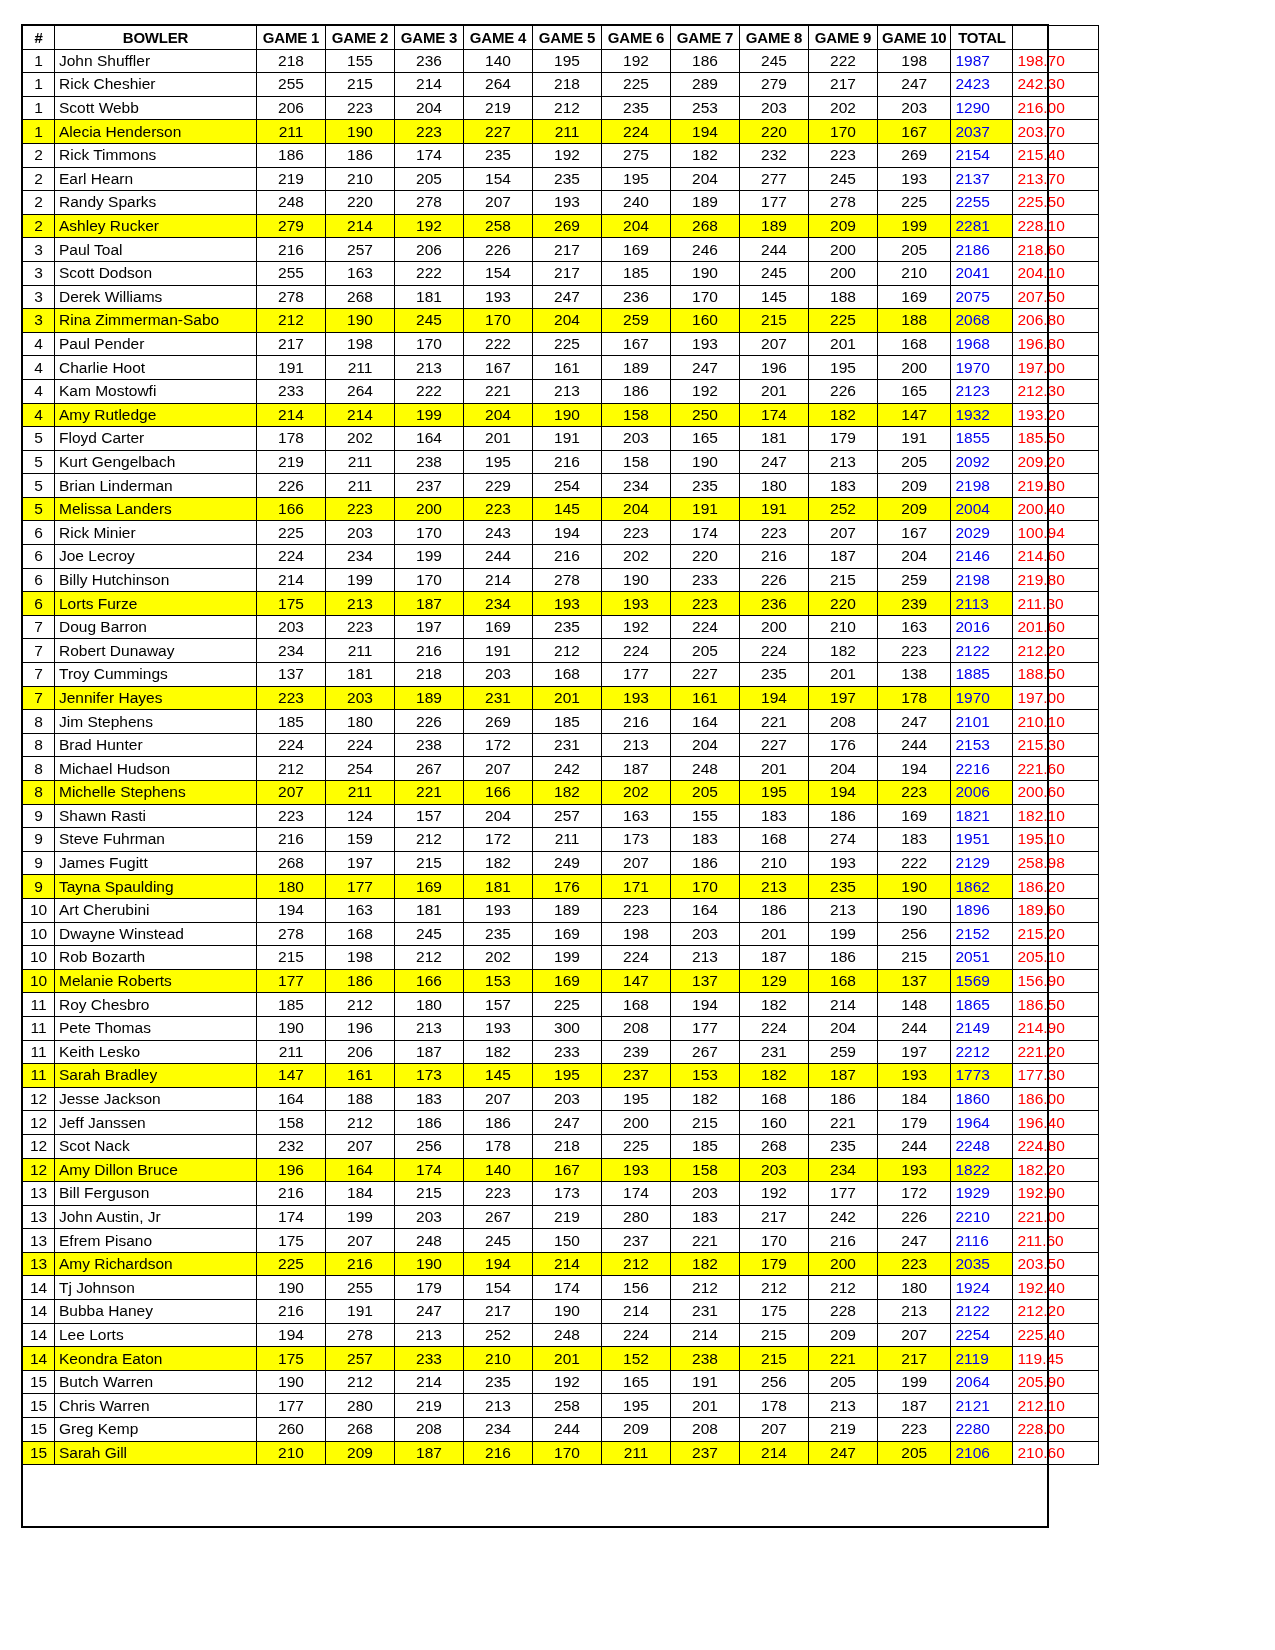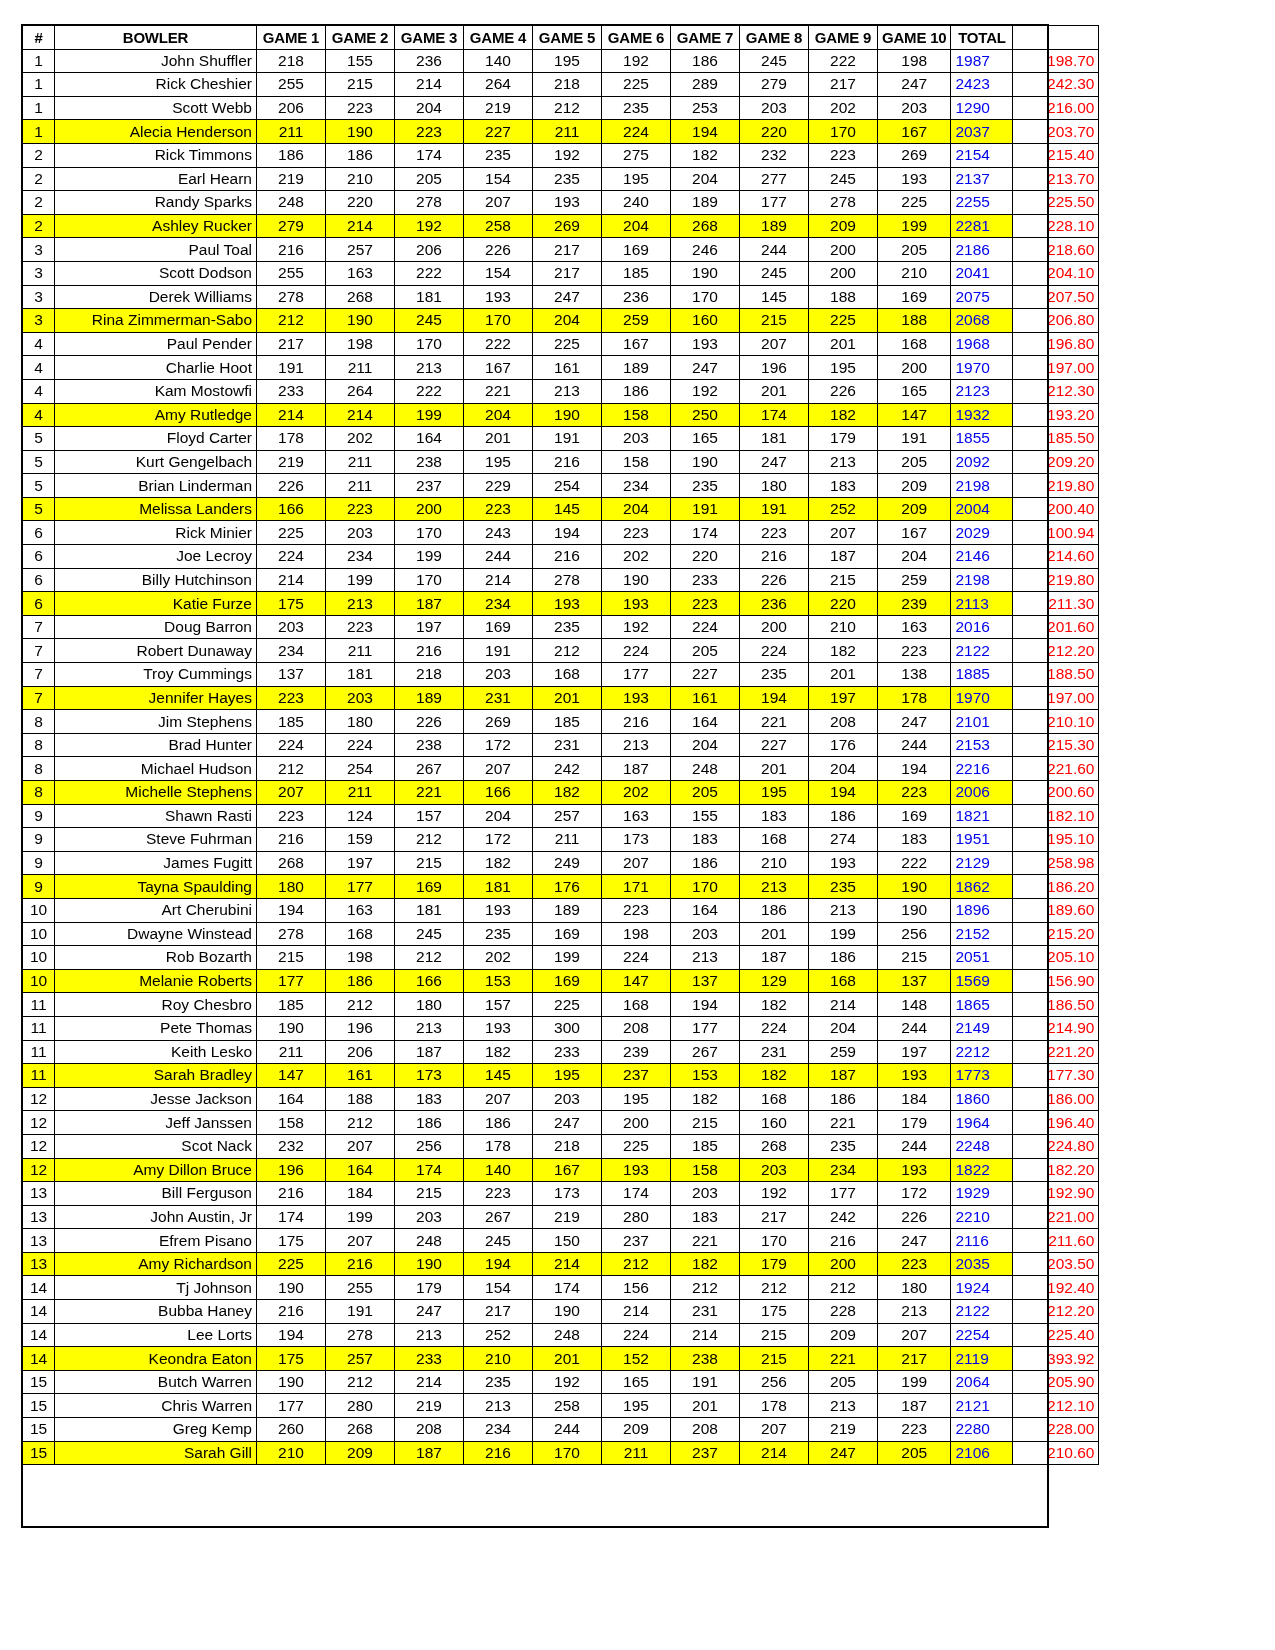--- a/index.html
+++ b/index.html
@@ -56,33 +56,33 @@
     border-left: 1px solid #000000;
   }
 
   
   td.rank {
     text-align: center;
     font-weight: bold;
     font-size: 15.5px;
   }
   td.bowler {
-    text-align: right;
+    text-align: left;
     padding-left: 5px;
   }
   td.game {
     text-align: center;
   }
   td.total {
     text-align: left;
     font-weight: bold;
     color: #0000ee;
   }
   td.avg {
-    text-align: right;
+    text-align: left;
     color: #ff0000;
     border-left: 1px solid #000000;
     border-top: 1px solid #ffffff;
     border-right: 1px solid #ffffff;
     border-bottom: 1px solid #ffffff;
   }
 
   
   tr.hl td.rank,
   tr.hl td.bowler,
@@ -510,21 +510,21 @@
           <td class="game">190</td>
           <td class="game">233</td>
           <td class="game">226</td>
           <td class="game">215</td>
           <td class="game">259</td>
           <td class="total">2198</td>
           <td class="avg">219.80</td>
         </tr>
         <tr class="hl">
           <td class="rank">6</td>
-          <td class="bowler">Katie Furze</td>
+          <td class="bowler">Lorts Furze</td>
           <td class="game">175</td>
           <td class="game">213</td>
           <td class="game">187</td>
           <td class="game">234</td>
           <td class="game">193</td>
           <td class="game">193</td>
           <td class="game">223</td>
           <td class="game">236</td>
           <td class="game">220</td>
           <td class="game">239</td>
@@ -1034,21 +1034,21 @@
           <td class="game">257</td>
           <td class="game">233</td>
           <td class="game">210</td>
           <td class="game">201</td>
           <td class="game">152</td>
           <td class="game">238</td>
           <td class="game">215</td>
           <td class="game">221</td>
           <td class="game">217</td>
           <td class="total">2119</td>
-          <td class="avg">393.92</td>
+          <td class="avg">119.45</td>
         </tr>
         <tr>
           <td class="rank">15</td>
           <td class="bowler">Butch Warren</td>
           <td class="game">190</td>
           <td class="game">212</td>
           <td class="game">214</td>
           <td class="game">235</td>
           <td class="game">192</td>
           <td class="game">165</td>

